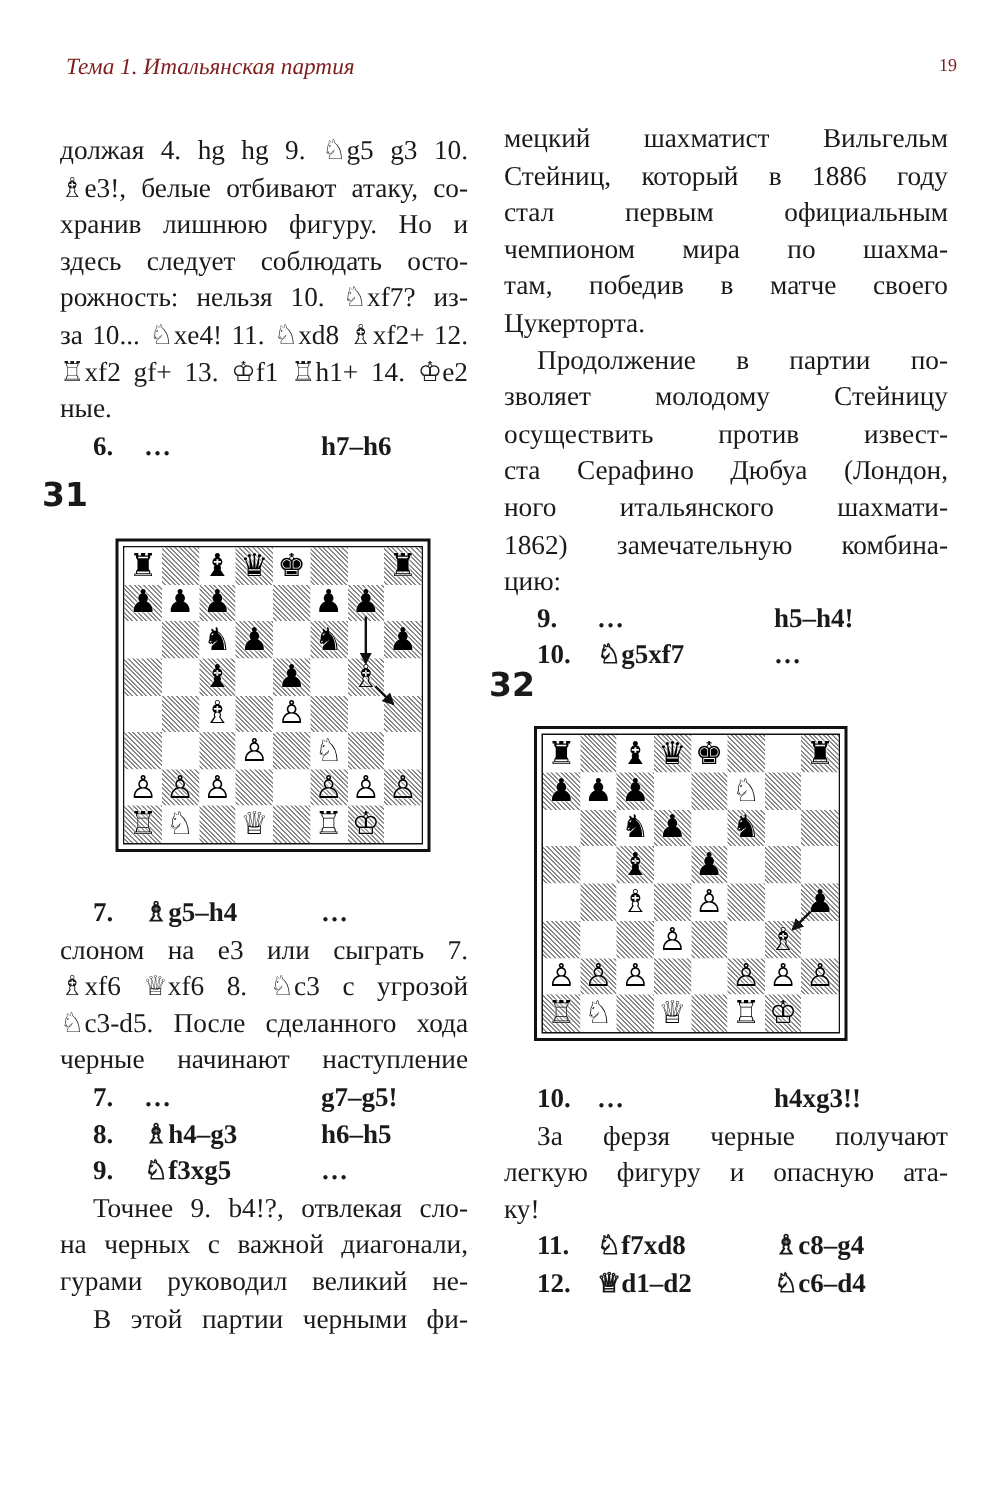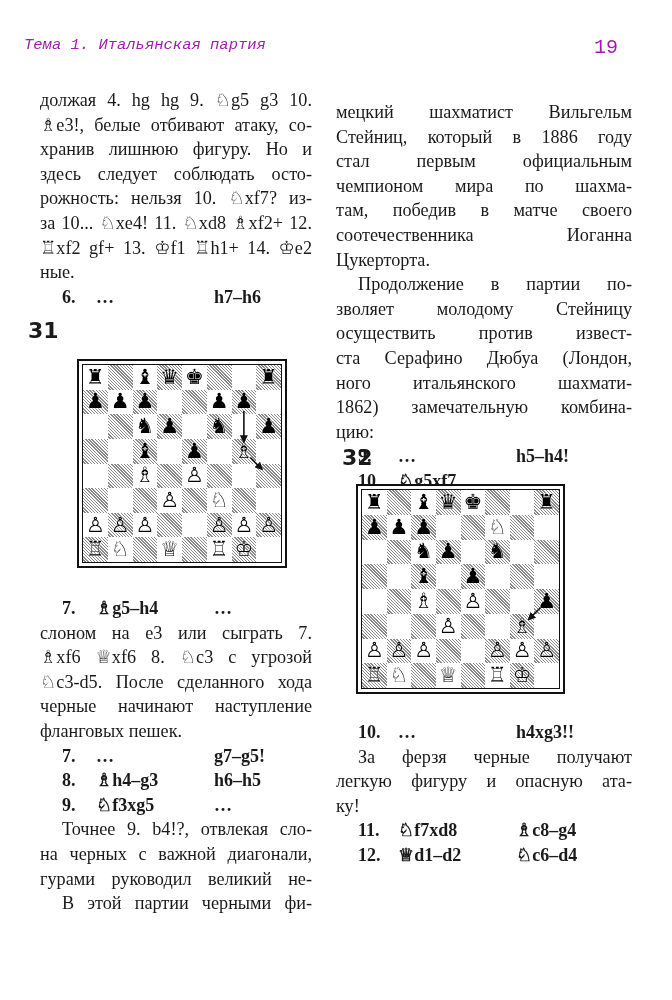--- a/index.html
+++ b/index.html
@@ -1,28 +1,28 @@
 <!DOCTYPE html>
 <html><head>
 <meta charset="utf-8">
 <style>
   * { box-sizing: border-box; margin: 0; padding: 0; }
   html, body { width: 672px; height: 1000px; background: #ffffff; overflow: hidden; }
   body { position: relative; font-family: "Liberation Serif", "DejaVu Serif", serif; color: #1a1a1a; }
 
   .running-head {
-    position: absolute; top: 36px; left: 24px; width: 594px; height: 24px;
-    font-family: Liberation Mono, monospace; font-style: italic;
-    font-size: 15.5px; color: #a21caf;
+    position: absolute; top: 36px; left: 44px; width: 594px; height: 24px;
+    font-family: Liberation Serif, serif; font-style: italic;
+    font-size: 15.5px; color: #7f1d1d;
   }
-  .running-head .page-num { position: absolute; right: 0; top: 0; font-style: normal; font-size: 20px; }
+  .running-head .page-num { position: absolute; right: 0; top: 0; font-style: normal; font-size: 12px; }
 
   .col { position: absolute; font-size: 18.2px; line-height: 24.6px; }
   .col-left { left: 40px; width: 272px; top: 88px; }
-  .col-right { left: 336px; width: 296px; top: 100px; }
+  .col-right { left: 336px; width: 296px; top: 80px; }
 
   .para { text-align: justify; text-align-last: auto; }
   .line { display: block; text-align: justify; text-align-last: justify; white-space: nowrap; height: 24.6px; }
   .line.last { text-align-last: left; }
   .indent { padding-left: 22px; }
 
   .move { display: flex; font-weight: bold; font-size: 18px; height: 24.6px; line-height: 24.6px; padding-left: 22px; }
   .move .num { width: 34px; }
   .move .white { width: 118px; }
   .move .black { }
@@ -217,21 +217,20 @@
   <div class="move">
     <span class="num">7.</span>
     <span class="white">♗g5–h4</span>
     <span class="black">…</span>
   </div>
   <div class="para">
     <span class="line">слоном на е3 или сыграть 7.</span>
     <span class="line">♗xf6 ♕xf6 8. ♘c3 с угрозой</span>
     <span class="line">♘c3-d5. После сделанного хода</span>
     <span class="line">черные начинают наступление</span>
-    <span class="line last">фланговых пешек.</span>
   </div>
   <div class="move">
     <span class="num">7.</span>
     <span class="white">…</span>
     <span class="black">g7–g5!</span>
   </div>
   <div class="move">
     <span class="num">8.</span>
     <span class="white">♗h4–g3</span>
     <span class="black">h6–h5</span>
@@ -251,21 +250,20 @@
   </div>
 </div>
 
 <div class="col col-right">
   <div class="para">
     <span class="line">мецкий шахматист Вильгельм</span>
     <span class="line">Стейниц, который в 1886 году</span>
     <span class="line">стал первым официальным</span>
     <span class="line">чемпионом мира по шахма-</span>
     <span class="line">там, победив в матче своего</span>
-    <span class="line">соотечественника Иоганна</span>
     <span class="line last">Цукерторта.</span>
   </div>
   <div class="para">
     <span class="line indent">Продолжение в партии по-</span>
     <span class="line">зволяет молодому Стейницу</span>
     <span class="line">осуществить против извест-</span>
     <span class="line">ста Серафино Дюбуа (Лондон,</span>
     <span class="line">ного итальянского шахмати-</span>
     <span class="line">1862) замечательную комбина-</span>
     <span class="line last">цию:</span>
@@ -275,21 +273,21 @@
     <span class="white">…</span>
     <span class="black">h5–h4!</span>
   </div>
   <div class="move wide">
     <span class="num">10.</span>
     <span class="white">♘g5xf7</span>
     <span class="black">…</span>
   </div>
 </div>
 
-<div class="diag-label" style="left:326px; top:445px;margin-left:16px;">32</div>
+<div class="diag-label" style="left:326px; top:445px;">32</div>
 
 <div class="board-wrap" id="board32wrap" style="left:356px; top:484px;">
   <div class="board" id="board32" style="width:199px; height:200px;">
       <div class="sq light">
         <span class="piece">♜</span>
       </div>
       <div class="sq dark"></div>
       <div class="sq light">
         <span class="piece">♝</span>
       </div>

